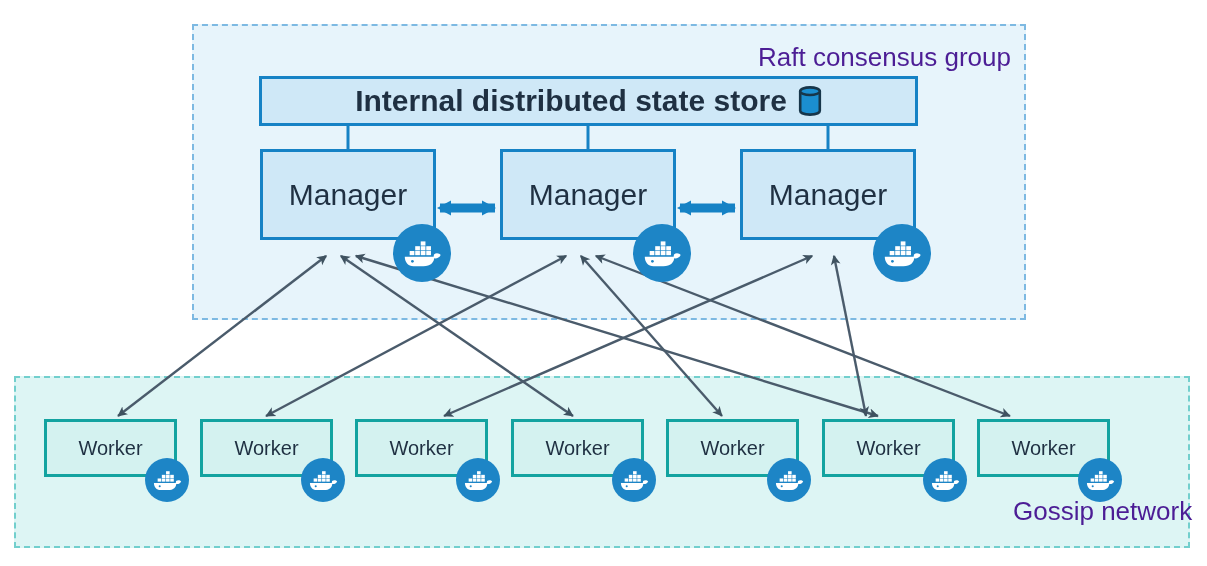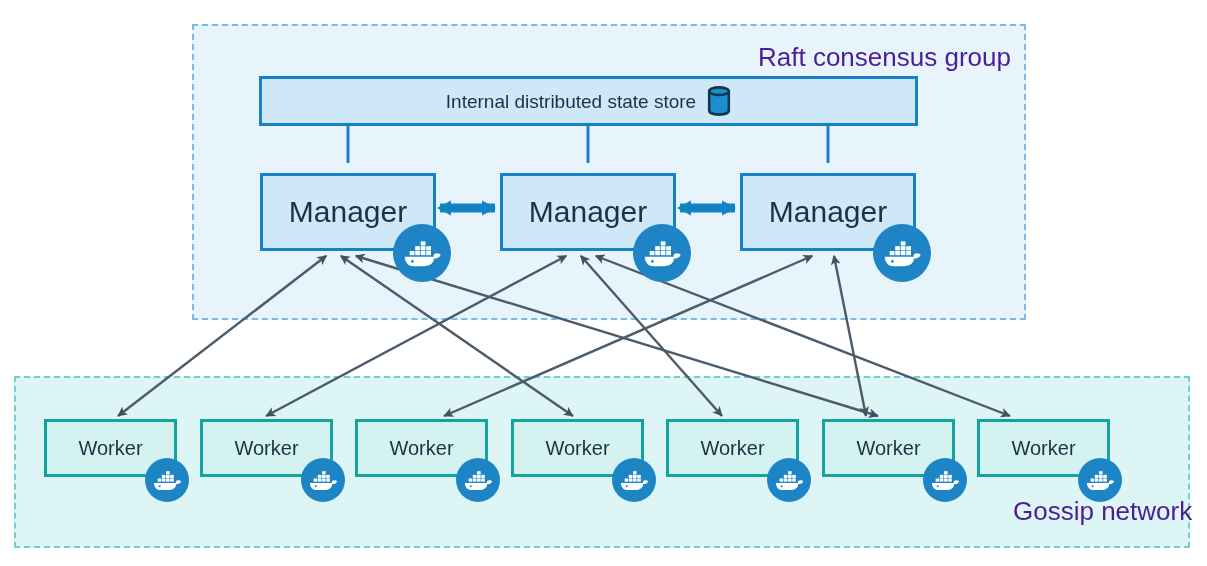--- a/index.html
+++ b/index.html
@@ -81,32 +81,33 @@
 
   .store-box {
     left: 259px;
     top: 76px;
     width: 659px;
     height: 50px;
     background: #cfe8f7;
     border: 3px solid #1682c5;
   }
   .store-box .node-label {
-    font-size: 19px;
+    font-size: 30px;
+    font-weight: bold;
   }
   .store-inner {
     display: flex;
     align-items: center;
     gap: 11px;
   }
 
   .manager-box {
-    top: 173px;
+    top: 149px;
     width: 176px;
-    height: 78px;
+    height: 91px;
     background: #cfe8f7;
     border: 3px solid #1682c5;
   }
   .manager-box .node-label {
     font-size: 30px;
   }
   #manager-1 { left: 260px; }
   #manager-2 { left: 500px; }
   #manager-3 { left: 740px; }
 

